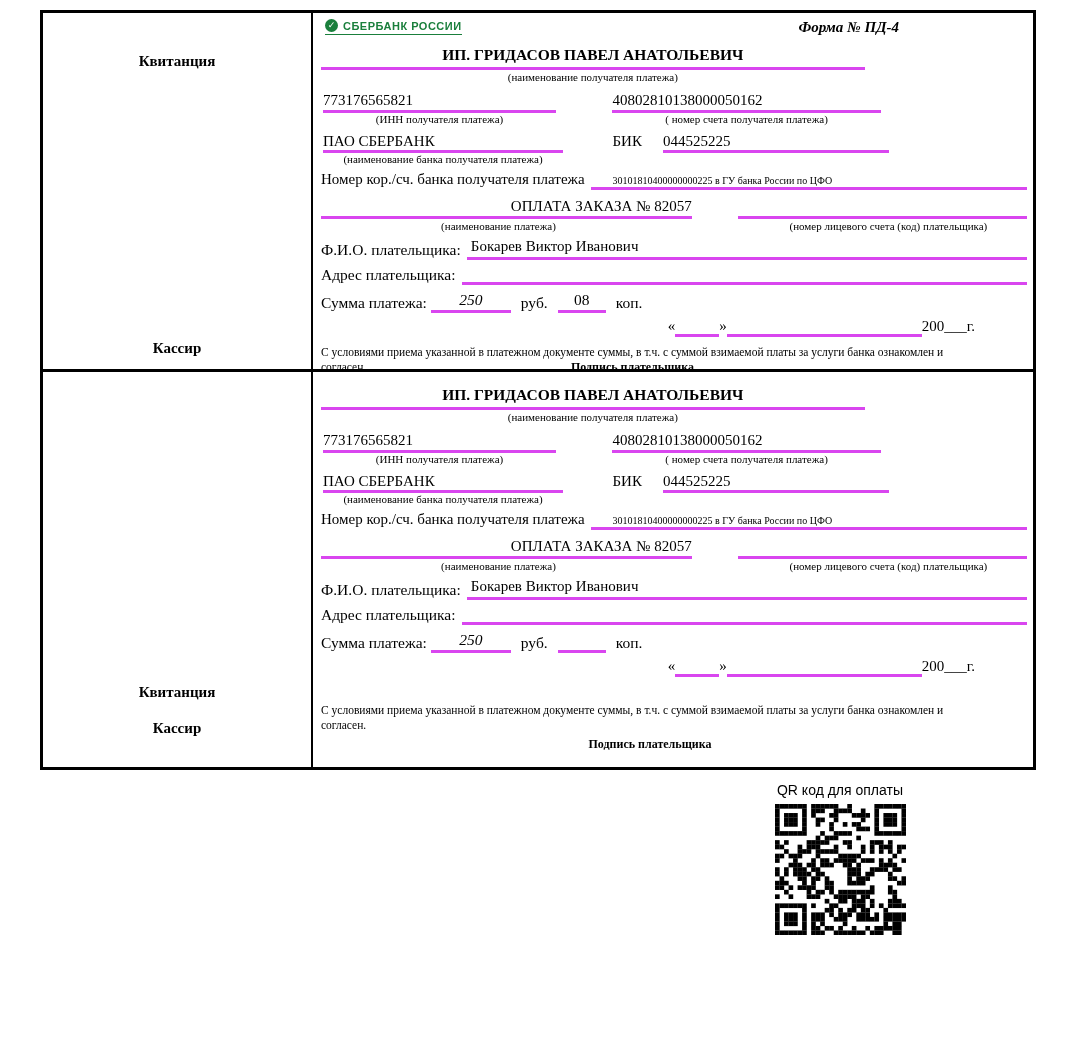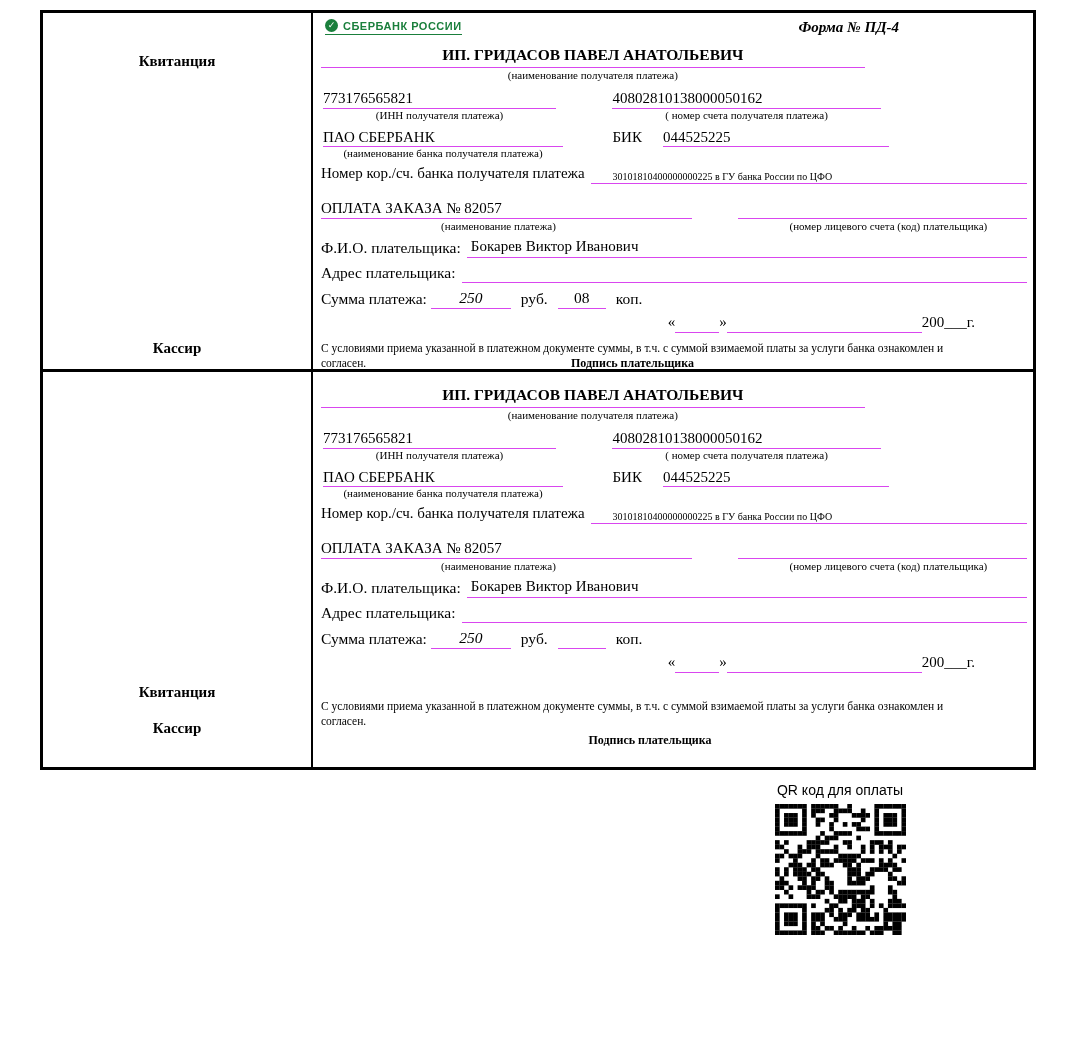--- a/index.html
+++ b/index.html
@@ -18,21 +18,21 @@
   .box-receipt { height:398px; border-top:none; }
 
   .left-col { width:270px; border-right:2px solid #000; position:relative; flex:0 0 270px; }
   .left-title { margin-top:40px; text-align:center; font-weight:bold; font-size:15px; }
   .left-title-receipt { position:absolute; bottom:66px; width:100%; text-align:center; font-weight:bold; font-size:15px; }
   .left-cashier { position:absolute; bottom:12px; width:100%; text-align:center; font-weight:bold; font-size:15px; }
   .left-cashier-receipt { position:absolute; bottom:30px; width:100%; text-align:center; font-weight:bold; font-size:15px; }
 
   .right-col { flex:1; padding:0 6px 4px 8px; overflow:hidden; position:relative; }
 
-  .ul { border-bottom:1px solid #d946ef; }
+  .ul { border-bottom:3px solid #d946ef; }
   .caption { font-size:11px; line-height:1.15; text-align:center; }
   .val { font-size:15px; text-align:left; line-height:1.25; }
 
   .hdr-row { display:flex; justify-content:space-between; align-items:flex-start; margin-top:6px; height:27px; }
   .logo { display:flex; align-items:center; gap:5px; margin-left:4px; border-bottom:1px solid var(--sber-green,#1a7f3c); padding-bottom:2px; }
   .logo-icon { width:13px; height:13px; border-radius:50%; background:var(--sber-green,#1a7f3c); color:#fff; font-size:9px; line-height:13px; text-align:center; display:inline-block; font-family:"Liberation Sans",sans-serif; }
   .logo-text { color:var(--sber-green,#1a7f3c); font-weight:bold; font-size:11px; letter-spacing:.5px; font-family:"Liberation Sans",sans-serif; }
   .form-num { font-weight:bold; font-style:italic; font-size:15px; margin-right:128px; }
 
   .recipient { width:77%; text-align:center; font-weight:bold; font-size:15.5px; padding-bottom:2px; line-height:1.2; }
@@ -45,21 +45,21 @@
 
   .bank-row { display:flex; align-items:flex-start; margin-top:6px; }
   .bank-left { width:34%; margin-left:2px; }
   .bik-label { margin-left:7%; font-size:15px; line-height:1.25; }
   .bik-val { width:32%; margin-left:3%; }
 
   .corr-row { display:flex; align-items:flex-end; margin-top:4px; }
   .corr-label { white-space:nowrap; font-size:15px; line-height:1.3; }
   .corr-val { flex:1; margin-left:6px; padding-left:22px; font-size:10px; line-height:1.3; }
 
-  .purpose-row { display:flex; justify-content:space-between; margin-top:14px; }
+  .purpose-row { display:flex; justify-content:space-between; margin-top:6px;text-align:right; }
   .purpose { width:52.5%; font-size:15px; line-height:1.35; }
   .blank-ul { width:41%; }
   .purpose-caps { display:flex; margin-top:1px;gap:28px; }
   .purpose-cap-left { width:52.5%; }
   .purpose-cap-right { width:41%; margin-left:6.5%; }
 
   .label-row { display:flex; align-items:flex-end; margin-top:5px; }
   .row-label { white-space:nowrap; font-size:15.5px; line-height:1.3; }
   .row-fill { flex:1; margin-left:6px; padding-left:4px; font-size:15px; line-height:1.3; min-height:19px; }
 

